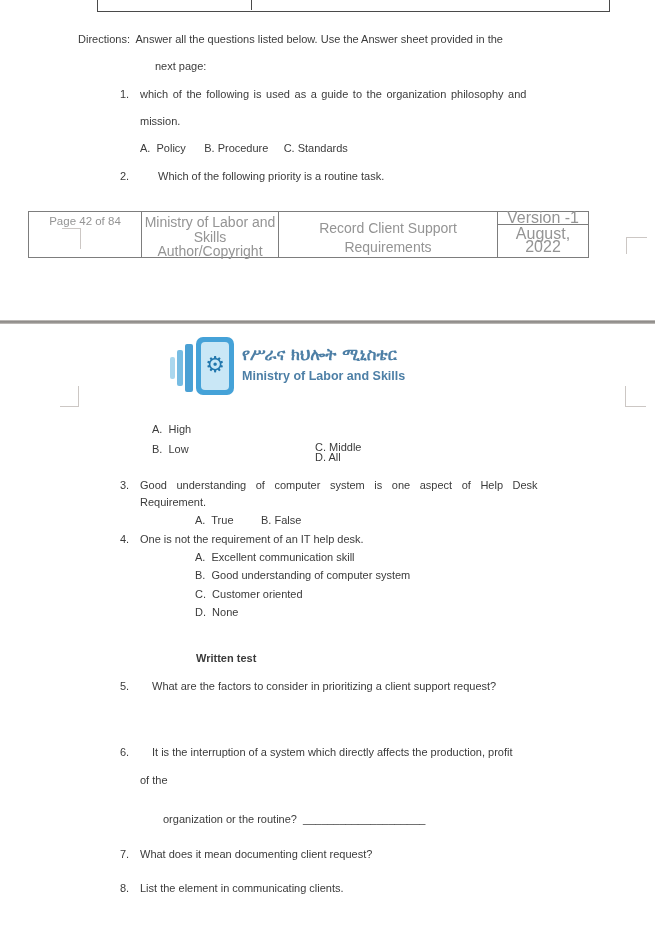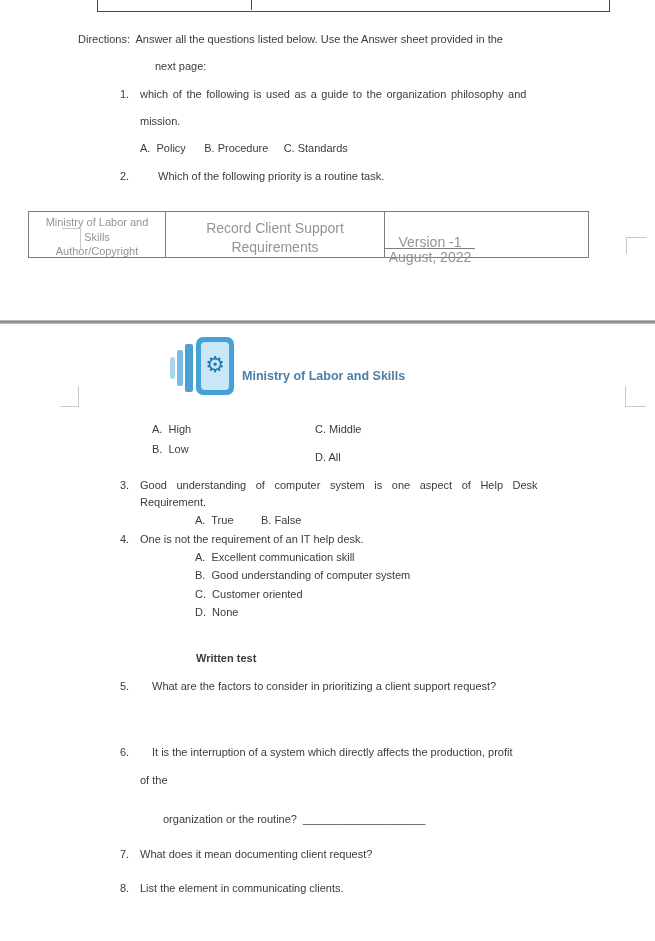--- a/index.html
+++ b/index.html
@@ -17,23 +17,23 @@
   .top-table .divider{position:absolute;left:153px;top:0;height:10px;border-left:1px solid #4a4a4a;}
 
   
   .footer-table{position:absolute;left:28px;top:211px;width:561px;height:47px;
                 display:flex;border:1px solid #7d7d7d;box-sizing:border-box;
                 color:#949494;text-align:center;}
   .footer-table .cell{box-sizing:border-box;border-right:1px solid #7d7d7d;
                       display:flex;flex-direction:column;align-items:center;}
   .footer-table .cell:last-child{border-right:none;}
   .fc1{width:113px;font-size:11.5px;padding-top:3px;}
-  .fc2{width:137px;font-size:11px;line-height:14.5px;padding-top:3px;}
+  .fc2{width:137px;font-size:14px;line-height:14.5px;padding-top:3px;}
   .fc3{width:219px;font-size:14px;line-height:19px;padding-top:3px;justify-content:flex-end;}
-  .fc4{width:90px;font-size:14px;margin-top:24px;}
+  .fc4{width:90px;font-size:16px;}
   .fc4 .ver{width:100%;height:13px;border-bottom:1px solid #7d7d7d;box-sizing:border-box;line-height:12px;}
   .fc4 .date{width:100%;padding-top:2px;line-height:13px;}
 
   
   .mark{position:absolute;}
   .mark-a{left:62px;top:228px;width:18px;height:20px;border-top:1px solid #ccc7c4;border-right:1px solid #ccc7c4;}
   .mark-b{left:626px;top:237px;width:20px;height:16px;border-top:1px solid #ccc7c4;border-left:1px solid #ccc7c4;}
   .mark-c{left:60px;top:386px;width:18px;height:20px;border-bottom:1px solid #ccc7c4;border-right:1px solid #ccc7c4;}
   .mark-d{left:625px;top:386px;width:20px;height:20px;border-bottom:1px solid #ccc7c4;border-left:1px solid #ccc7c4;}
 
@@ -66,20 +66,23 @@
 
 <div class="t" style="left:120px;top:87px;">1.</div>
 <div class="t j1" style="left:140px;top:87px;">which of the following is used as a guide to the organization philosophy and</div>
 <div class="t" style="left:140px;top:114px;">mission.</div>
 <div class="t" style="left:140px;top:141px;">A.  Policy      B. Procedure     C. Standards</div>
 
 <div class="t" style="left:120px;top:169px;">2.</div>
 <div class="t" style="left:158px;top:169px;">Which of the following priority is a routine task.</div>
 
 <div class="footer-table">
+  <div class="cell fc1">
+    <div>Page 42 of 84</div>
+  </div>
   <div class="cell fc2">
     <div>Ministry of Labor and</div>
     <div>Skills</div>
     <div>Author/Copyright</div>
   </div>
   <div class="cell fc3">
     <div>Record Client Support</div>
     <div>Requirements</div>
   </div>
   <div class="cell fc4">
@@ -95,25 +98,26 @@
 
 <div class="page-gap"></div>
 
 <div class="logo">
   <div class="bar1"></div>
   <div class="bar2"></div>
   <div class="bar3"></div>
   <div class="tablet"></div>
   <div class="screen"></div>
   <div class="gear">⚙</div>
+  <div class="am">የሥራና ክህሎት ሚኒስቴር</div>
   <div class="en">Ministry of Labor and Skills</div>
 </div>
 
 <div class="t" style="left:152px;top:422px;">A.  High</div>
-<div class="t" style="left:315px;top:422px;">C. Middle</div>
+<div class="t" style="left:315px;top:440px;">C. Middle</div>
 <div class="t" style="left:152px;top:442px;">B.  Low</div>
 <div class="t" style="left:315px;top:450px;">D. All</div>
 
 <div class="t" style="left:120px;top:478px;">3.</div>
 <div class="t j3" style="left:140px;top:478px;">Good understanding of computer system is one aspect of Help Desk</div>
 <div class="t" style="left:140px;top:495px;">Requirement.</div>
 <div class="t" style="left:195px;top:513px;">A.  True         B. False</div>
 
 <div class="t" style="left:120px;top:532px;">4.</div>
 <div class="t" style="left:140px;top:532px;">One is not the requirement of an IT help desk.</div>

